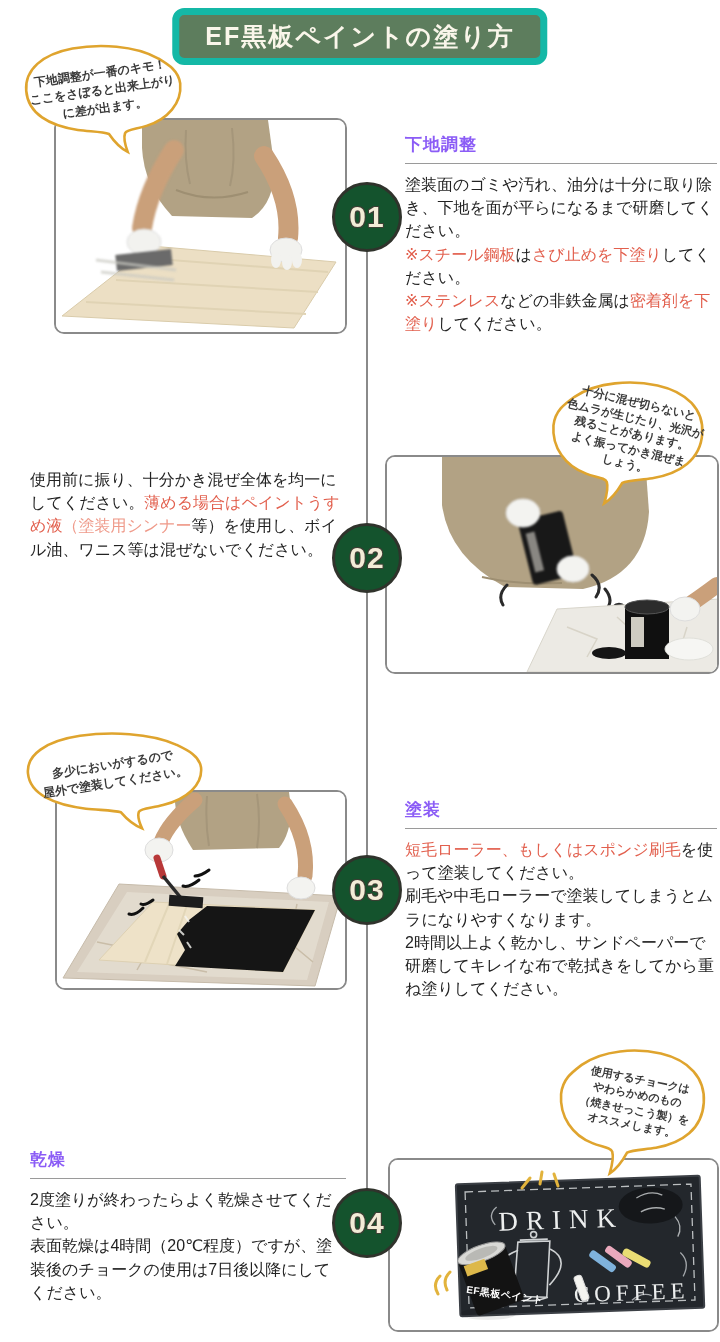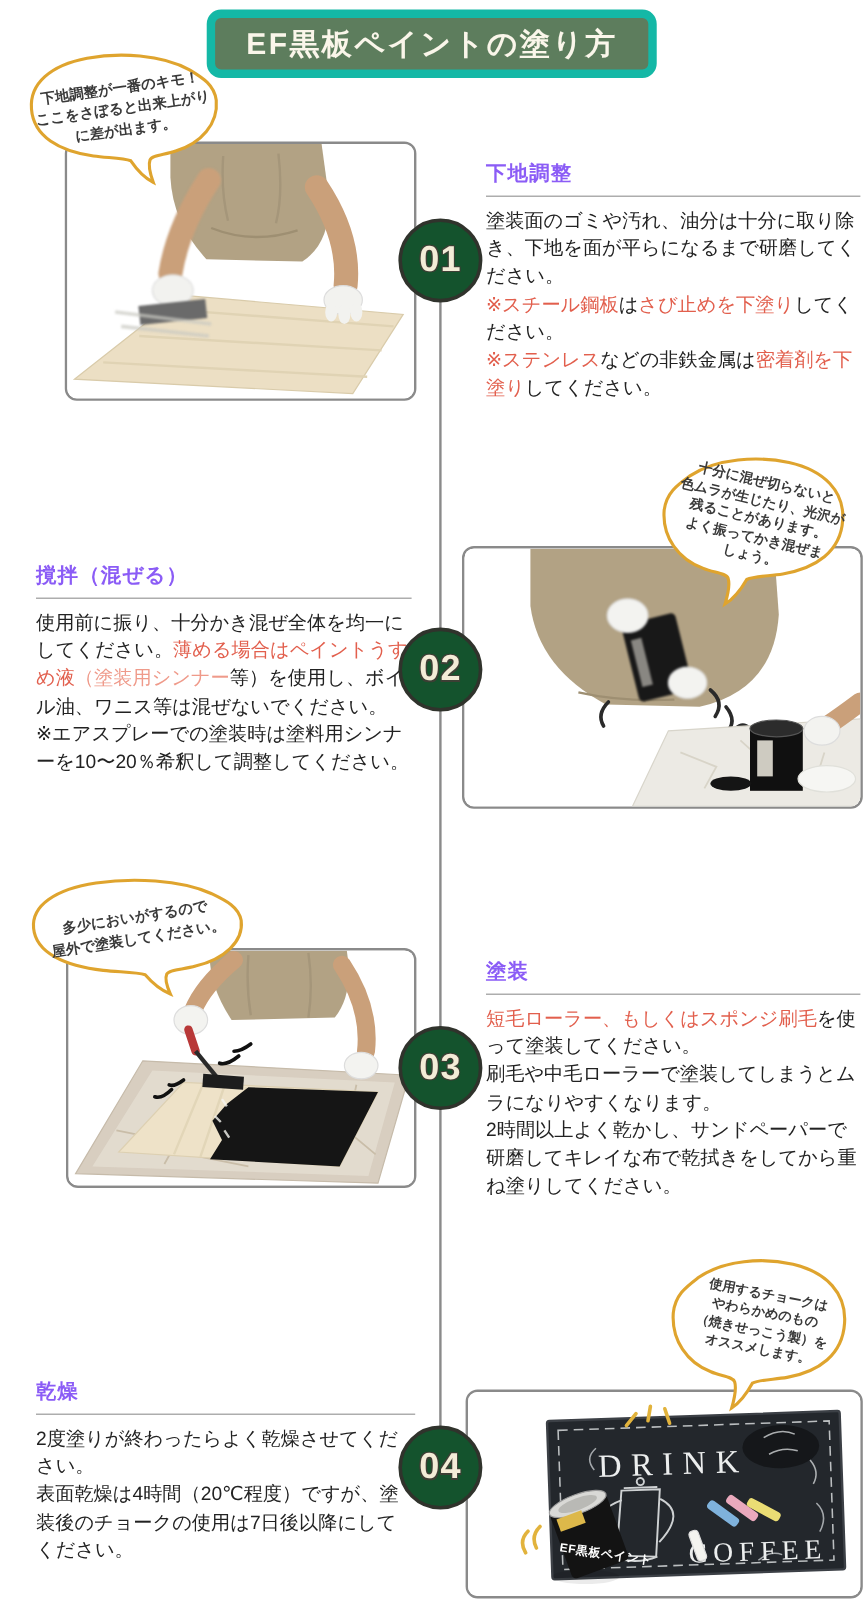--- a/index.html
+++ b/index.html
@@ -122,22 +122,21 @@
       <path class="bubble-shape" d="M36,20 C62,4 102,2 132,8 C166,15 186,34 184,60 C182,88 158,103 126,108 C112,110 98,110 91,113 C86,121 79,130 70,135 C73,126 75,118 73,112 C71,107 59,107 49,103 C25,95 9,75 11,51 C13,35 24,28 36,20 Z"></path>
     </svg>
     <div class="bubble-text">十分に混ぜ切らないと
 色ムラが生じたり、光沢が
 残ることがあります。
 よく振ってかき混ぜま
 しょう。</div>
   </div>
 
   <div class="step-text" id="text2">
-    <div class="step-heading">撹拌（混ぜる）</div>
-    <div class="step-body"><span class="seg-k">使用前に振り、十分かき混ぜ全体を均一にしてください。</span><span class="seg-r">薄める場合はペイントうすめ液</span><span class="seg-r2">（塗装用シンナー</span><span class="seg-k">等）を使用し、ボイル油、ワニス等は混ぜないでください。</span><br><span class="seg-k">※エアスプレーでの塗装時は塗料用シンナーを10〜20％希釈して調整してください。</span></div>
+    <div class="step-body"><span class="seg-k">使用前に振り、十分かき混ぜ全体を均一にしてください。</span><span class="seg-r">薄める場合はペイントうすめ液</span><span class="seg-r2">（塗装用シンナー</span><span class="seg-k">等）を使用し、ボイル油、ワニス等は混ぜないでください。</span><br></div>
   </div>
 
   <div class="photo" id="photo2">
     <svg viewBox="0 0 330 215">
       <rect width="330" height="215" fill="#ffffff"></rect>
       <path d="M55,0 L258,0 L262,55 Q258,118 196,132 L118,130 Q62,100 55,48 Z" fill="#b2a284"></path>
       <path d="M150,128 Q160,90 150,60 M95,120 Q130,128 175,126" stroke="#9e8f72" stroke-width="2" fill="none"></path>
       <g class="blur1">
         <g transform="rotate(-14 160 92)">
           <rect x="138" y="58" width="46" height="66" rx="4" fill="#181818"></rect>

